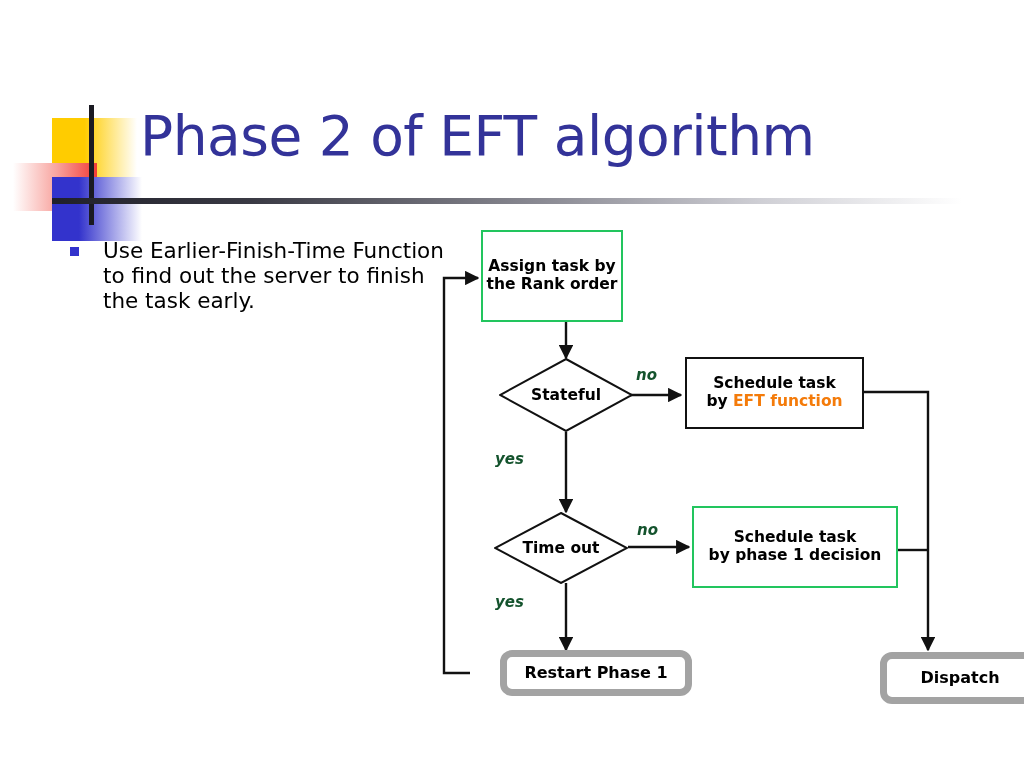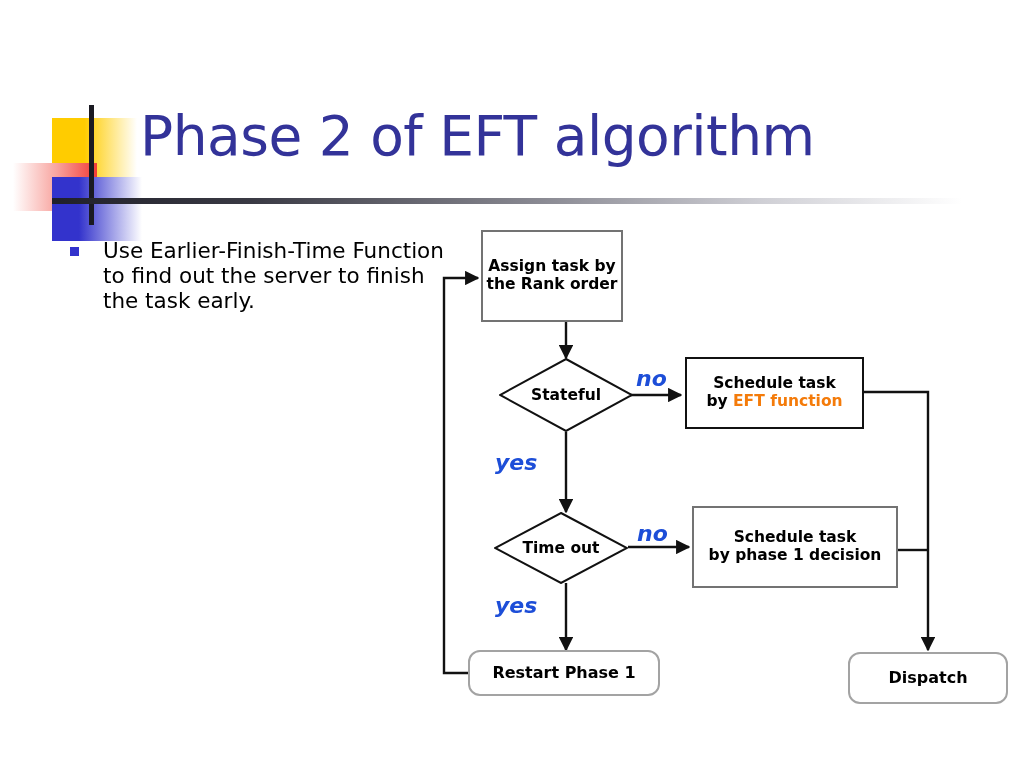--- a/index.html
+++ b/index.html
@@ -69,35 +69,35 @@
   #flowchart {
     position: absolute; left: 0; top: 0; width: 1024px; height: 768px;
   }
   #flow-lines { position: absolute; left: 0; top: 0; }
 
   .node {
     position: absolute; box-sizing: border-box;
     display: flex; align-items: center; justify-content: center;
     text-align: center; font-weight: bold; background: #ffffff;
   }
-  .node-rect { border: 2px solid #737373; }
+  .node-rect { border: 2px solid #22c55e; }
   .node-rect-dark { border: 2px solid #111111; }
-  .node-round { border: 2px solid #a3a3a3; border-radius: 12px; }
+  .node-round { border: 7px solid #a3a3a3; border-radius: 12px; margin-left: 32px; }
   .node-label { line-height: 1.15; }
 
   .diamond-wrap { position: absolute; }
   .diamond-text {
     position: absolute; left: 0; top: 0; width: 100%; height: 100%;
     display: flex; align-items: center; justify-content: center;
     font-weight: bold; color: #000;
   }
 
   .edge-label {
     position: absolute; font-style: italic; font-weight: bold;
-    color: #1d4ed8; font-size: 22px;
+    color: #14532d; font-size: 15px;
   }
   .accent-orange { color: #f47b0a; }
 </style>
 </head>
 <body>
 
 <div id="logo-mark">
   <div class="logo-yellow"></div>
   <div class="logo-red"></div>
   <div class="logo-blue"></div>

